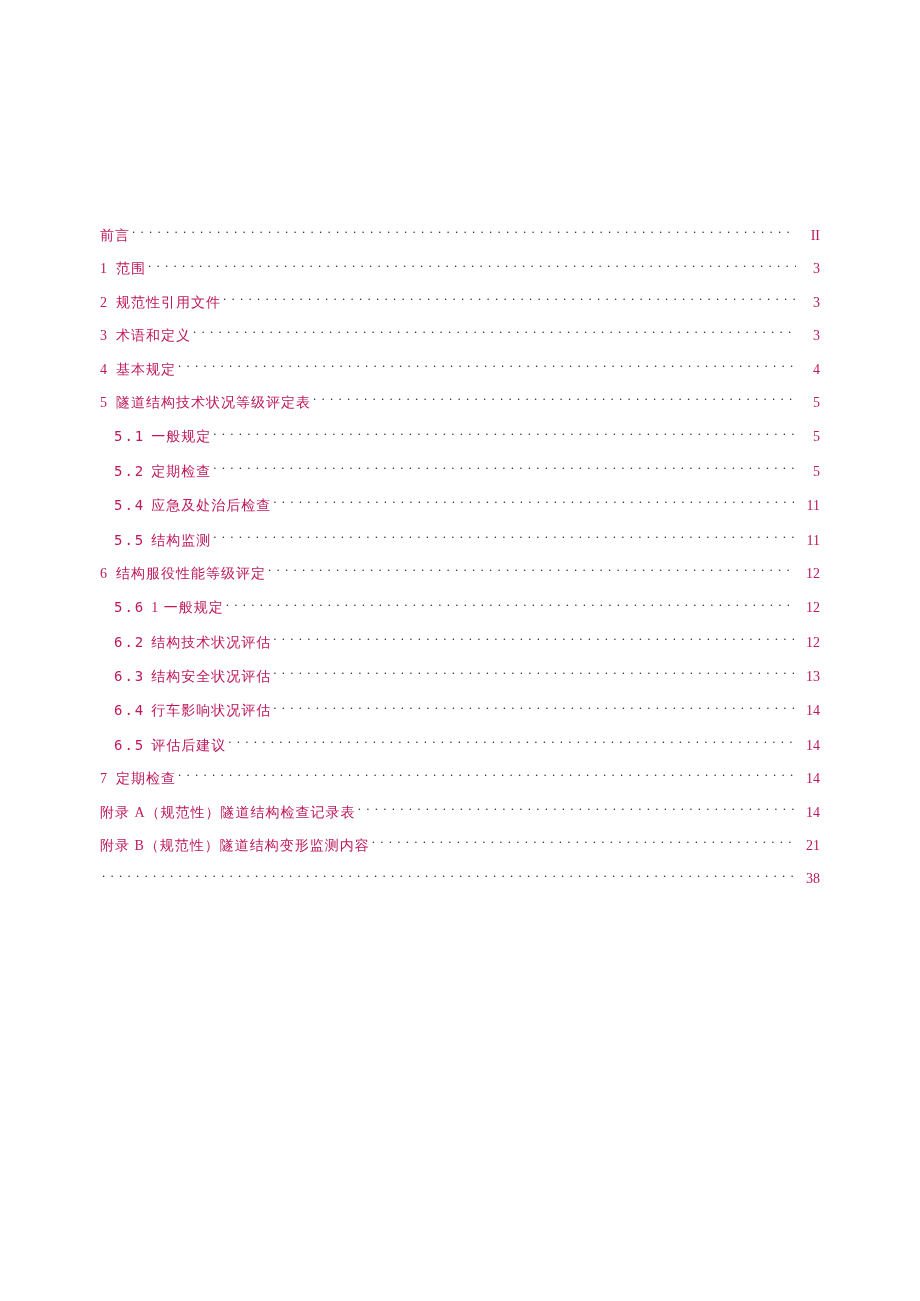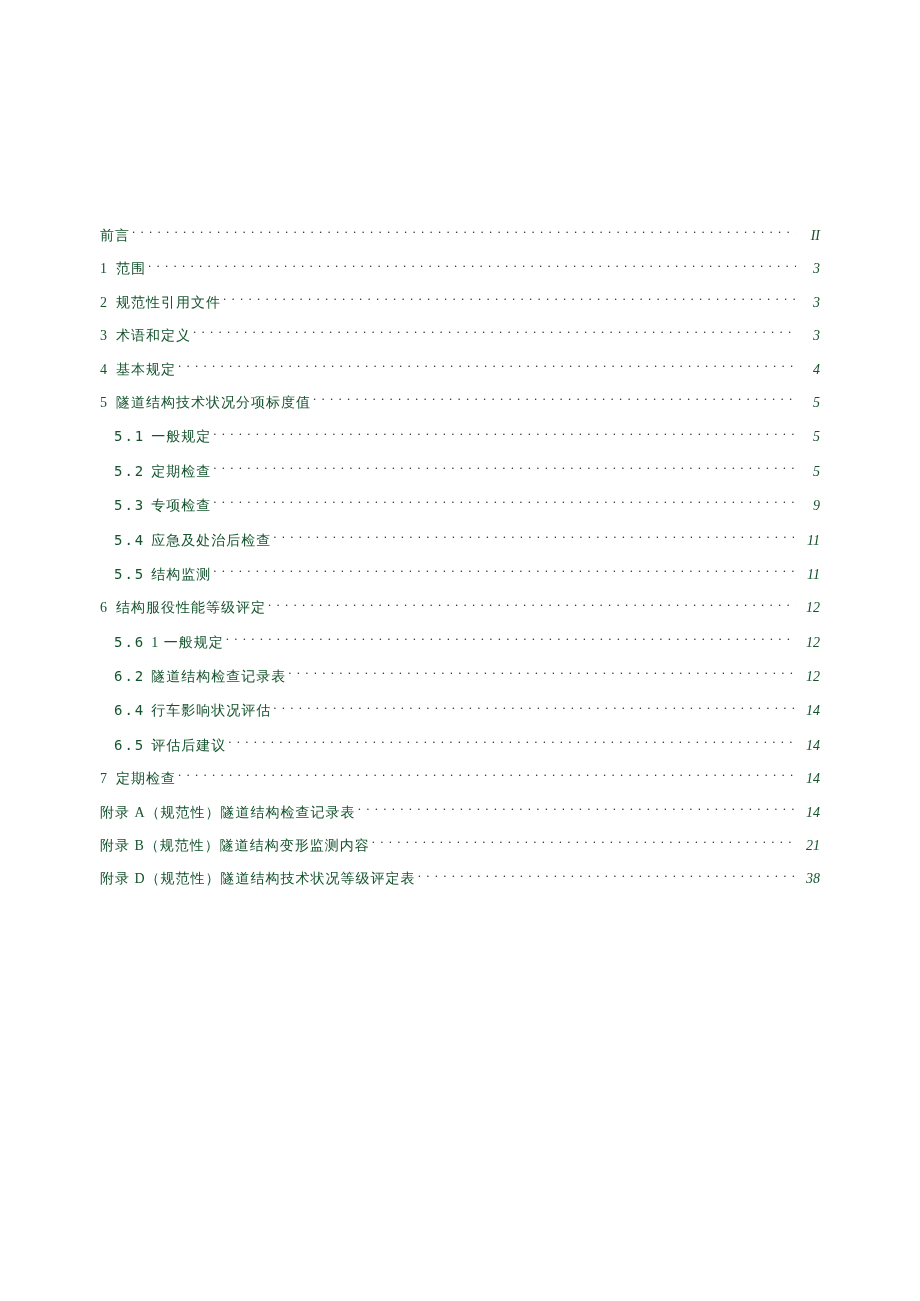--- a/index.html
+++ b/index.html
@@ -7,21 +7,21 @@
     padding: 0;
     background: #ffffff;
     width: 920px;
   }
   .page {
     width: 920px;
     height: 1301px;
     box-sizing: border-box;
     padding: 225px 100px 0 100px;
     font-family: "SimSun", "Microsoft YaHei", serif;
-    color: #14532d;
+    color: #be185d;
     font-size: 14px;
   }
   .toc-line {
     display: flex;
     align-items: baseline;
     white-space: nowrap;
     line-height: 1.6;
     margin-bottom: 11px;
   }
   .toc-line.sub {
@@ -58,21 +58,20 @@
     bottom: 0;
     white-space: nowrap;
     letter-spacing: 1px;
     color: #333333;
     font-size: 13px;
   }
   .pg {
     flex: 0 0 auto;
     text-align: right;
     min-width: 22px;
-    font-style: italic;
   }
   .group-gap {
     margin-top: 6px;
   }
 </style>
 </head>
 <body>
 
 <div class="page">
   <div id="toc-container">
@@ -100,41 +99,35 @@
         <span class="pg">3</span>
       </div>
       <div class="toc-line">
         <span class="num wide">4</span>
         <span class="title">基本规定</span>
         <span class="dots"></span>
         <span class="pg">4</span>
       </div>
       <div class="toc-line">
         <span class="num wide">5</span>
-        <span class="title">隧道结构技术状况分项标度值</span>
+        <span class="title">隧道结构技术状况等级评定表</span>
         <span class="dots"></span>
         <span class="pg">5</span>
       </div>
       <div class="toc-line sub">
         <span class="num sub-num">5.1</span>
         <span class="title">一般规定</span>
         <span class="dots"></span>
         <span class="pg">5</span>
       </div>
       <div class="toc-line sub">
         <span class="num sub-num">5.2</span>
         <span class="title">定期检查</span>
         <span class="dots"></span>
         <span class="pg">5</span>
-      </div>
-      <div class="toc-line sub">
-        <span class="num sub-num">5.3</span>
-        <span class="title">专项检查</span>
-        <span class="dots"></span>
-        <span class="pg">9</span>
       </div>
       <div class="toc-line sub">
         <span class="num sub-num">5.4</span>
         <span class="title">应急及处治后检查</span>
         <span class="dots"></span>
         <span class="pg">11</span>
       </div>
       <div class="toc-line sub">
         <span class="num sub-num">5.5</span>
         <span class="title">结构监测</span>
@@ -148,23 +141,29 @@
         <span class="pg">12</span>
       </div>
       <div class="toc-line sub">
         <span class="num sub-num">5.6</span>
         <span class="title">1 一般规定</span>
         <span class="dots"></span>
         <span class="pg">12</span>
       </div>
       <div class="toc-line sub">
         <span class="num sub-num">6.2</span>
-        <span class="title">隧道结构检查记录表</span>
+        <span class="title">结构技术状况评估</span>
         <span class="dots"></span>
         <span class="pg">12</span>
+      </div>
+      <div class="toc-line sub">
+        <span class="num sub-num">6.3</span>
+        <span class="title">结构安全状况评估</span>
+        <span class="dots"></span>
+        <span class="pg">13</span>
       </div>
       <div class="toc-line sub">
         <span class="num sub-num">6.4</span>
         <span class="title">行车影响状况评估</span>
         <span class="dots"></span>
         <span class="pg">14</span>
       </div>
       <div class="toc-line sub">
         <span class="num sub-num">6.5</span>
         <span class="title">评估后建议</span>
@@ -181,18 +180,17 @@
         <span class="title">附录 A（规范性）隧道结构检查记录表</span>
         <span class="dots"></span>
         <span class="pg">14</span>
       </div>
       <div class="toc-line">
         <span class="title">附录 B（规范性）隧道结构变形监测内容</span>
         <span class="dots"></span>
         <span class="pg">21</span>
       </div>
       <div class="toc-line">
-        <span class="title">附录 D（规范性）隧道结构技术状况等级评定表</span>
         <span class="dots"></span>
         <span class="pg">38</span>
       </div>
     </div>
 </div>
 
 </body></html>

